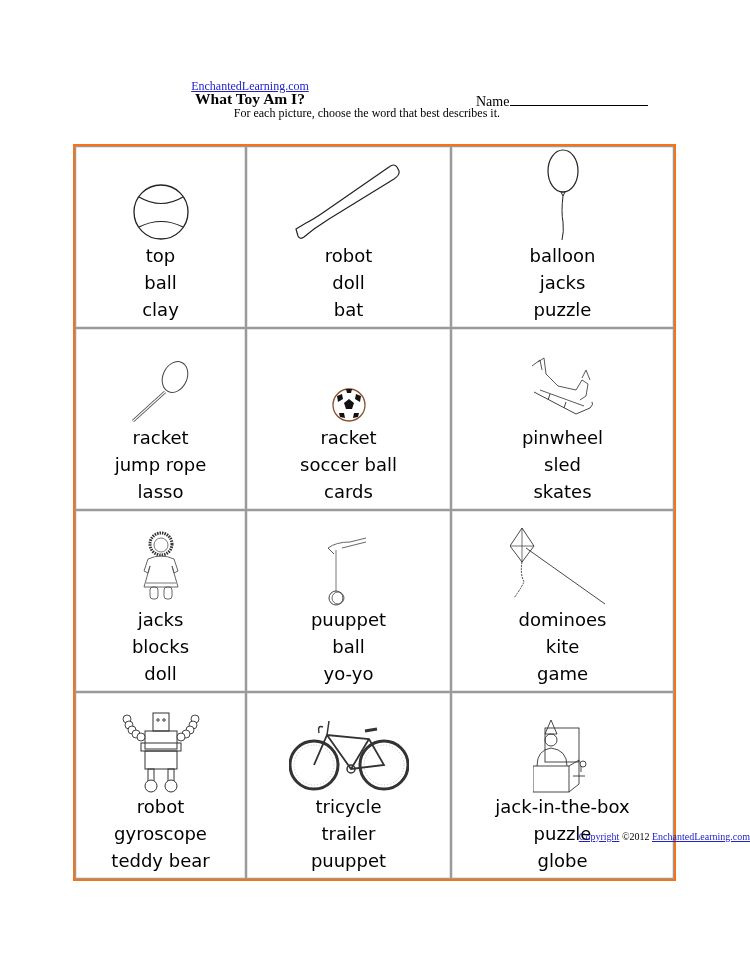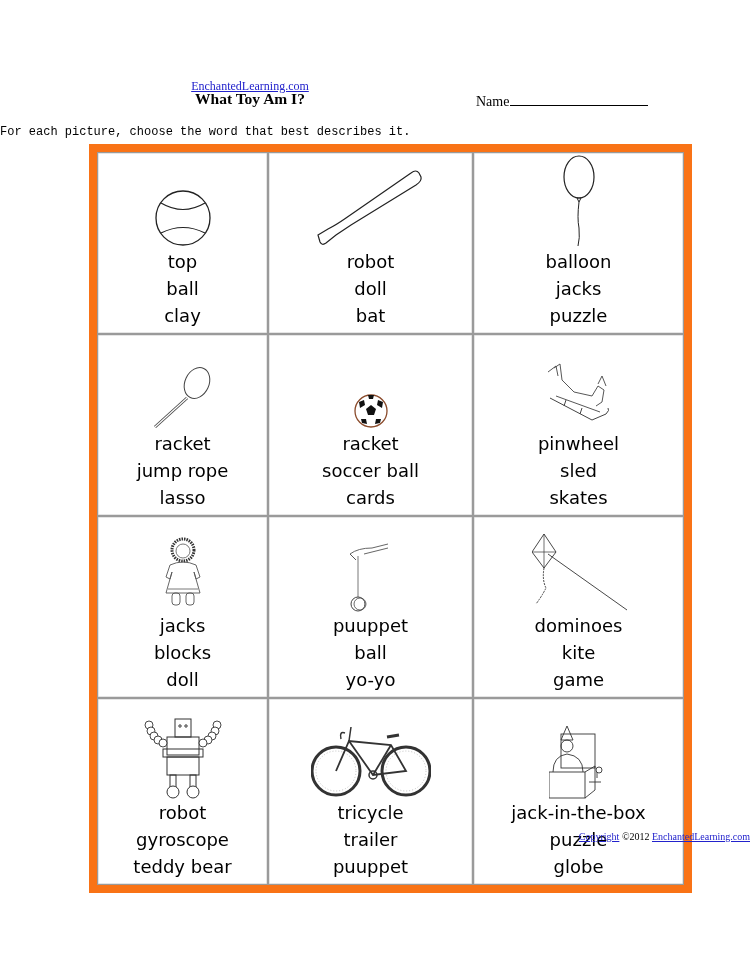--- a/index.html
+++ b/index.html
@@ -1,22 +1,22 @@
 <!DOCTYPE html>
 <html><head>
 <meta charset="utf-8">
 <style>
   html, body { margin:0; padding:0; background:#fff; }
   body { width:750px; height:970px; position:relative; font-family:"Liberation Serif", serif; color:#000; }
   .site-link { position:absolute; left:0; width:500px; top:79px; text-align:center; font-size:12px; color:#2222cc; text-decoration:underline; }
   .title { position:absolute; left:0; width:500px; top:90px; text-align:center; font-size:15.5px; font-weight:bold; }
   .name { position:absolute; left:476px; top:92px; font-size:14px; }
   .name-line { display:inline-block; width:138px; border-bottom:1px solid #000; margin-left:1px; height:13px; vertical-align:baseline; }
-  .instructions { position:absolute; left:0; width:500px; top:125px; text-align:left; font-size:12px;font-family:Liberation Mono, monospace; }
-  .grid { position:absolute; left:89px; top:144px; width:603px; height:687px; border-collapse:separate; border-spacing:0; border:8px solid #f97316; box-sizing:border-box; }
+  .instructions { position:absolute; left:0; width:500px; top:106px; text-align:right; font-size:12px; }
+  .grid { position:absolute; left:73px; top:144px; width:603px; height:687px; border-collapse:separate; border-spacing:0; border:2px solid #f97316; box-sizing:border-box; }
   .grid td { border:1.5px solid #9a9a9a; box-shadow: inset 0 0 0 0.5px #ccc; padding:0; vertical-align:bottom; text-align:center; font-family:"DejaVu Sans", sans-serif; font-size:18px; }
   .pic { display:flex; align-items:flex-end; justify-content:center; height:95px; }
   .words { padding-bottom:4px; }
   .words div { line-height:27px; }
   .footer { position:absolute; left:0; width:750px; top:831px; text-align:right; font-size:10px; }
   .footer a { color:#2222cc; text-decoration:underline; }
 </style>
 </head>
 <body>
 

